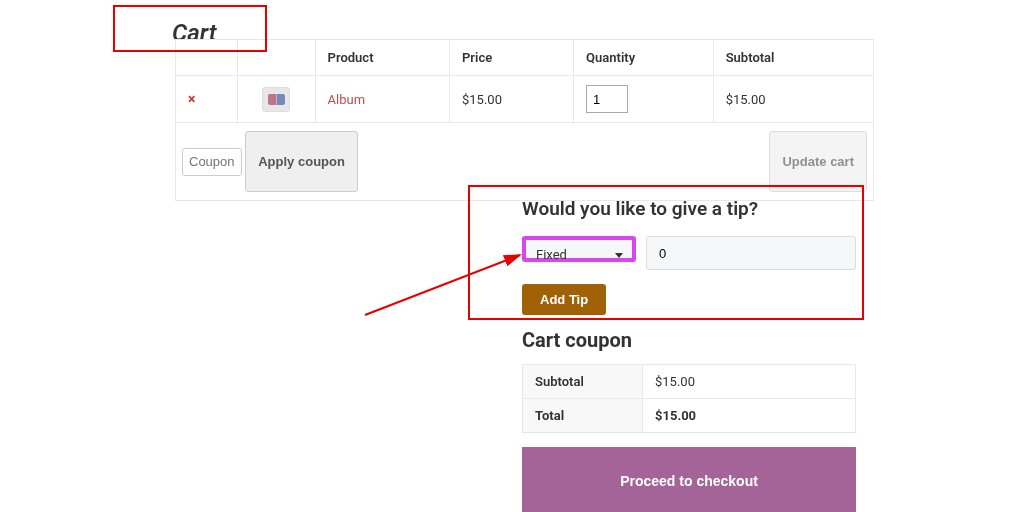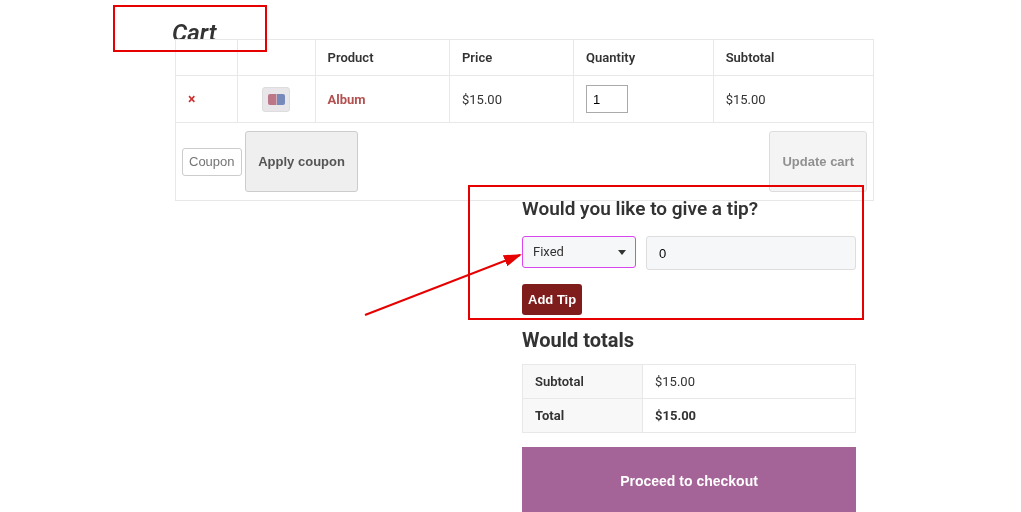--- a/index.html
+++ b/index.html
@@ -73,21 +73,20 @@
       position:absolute;
       left:5px; top:6px;
       width:17px; height:11px;
       background: linear-gradient(#bb7788,#bb7788) left/50% 100% no-repeat,
                   linear-gradient(#7788bb,#7788bb) right/50% 100% no-repeat;
       border-radius:2px;
     }
     .product-link {
       color: #b35050;
       text-decoration: none;
-      font-weight: bold;
     }
     .qty-input {
       width: 42px;
       height: 28px;
       border: 1px solid #aaa;
       padding: 3px 6px;
       font-size: 13px;
     }
     .actions-row td {
       padding: 8px 6px;
@@ -131,22 +130,22 @@
       margin-bottom: 16px;
     }
     .tip-row {
       display: flex;
       gap: 10px;
       margin-bottom: 14px;
     }
     .tip-select {
       position: relative;
       width: 114px;
-      height: 32px;
-      border: 1px solid #d946ef;
+      height: 26px;
+      border: 4px solid #d946ef;
       background: #f6f7f8;
       border-radius: 3px;
       padding: 7px 10px;
       font-size: 13px;
       cursor: pointer;
     }
     .tip-select .caret {
       position: absolute;
       right: 9px;
       top: 13px;
@@ -159,24 +158,24 @@
     .tip-input {
       flex: 1;
       height: 34px;
       border: 1px solid #ddd;
       background: #f6f7f8;
       border-radius: 3px;
       padding: 7px 12px;
       font-size: 13px;
     }
     .add-tip-btn {
-      background: #7f1d1d;
+      background: #a16207;
       color: #fff;
       border: none;
-      padding: 8px 6px;
+      padding: 8px 18px;
       font-size: 13px;
       font-weight: 600;
       border-radius: 3px;
       cursor: pointer;
     }
     .totals-section {
       position: absolute;
       left: 522px;
       top: 328px;
       width: 334px;
@@ -294,21 +293,21 @@
     <div class="tip-select">
       <span>Fixed</span>
       <span class="caret"></span>
     </div>
     <input class="tip-input" type="text" value="0" style="">
   </div>
   <button class="add-tip-btn">Add Tip</button>
 </div>
 
 <div class="totals-section">
-  <h3 class="totals-heading">Would totals</h3>
+  <h3 class="totals-heading">Cart coupon</h3>
   <table class="totals-table">
     <tbody>
         <tr>
       <th>Subtotal</th>
       <td>$15.00</td>
     </tr>
     <tr class="total">
       <th>Total</th>
       <td>$15.00</td>
     </tr>

